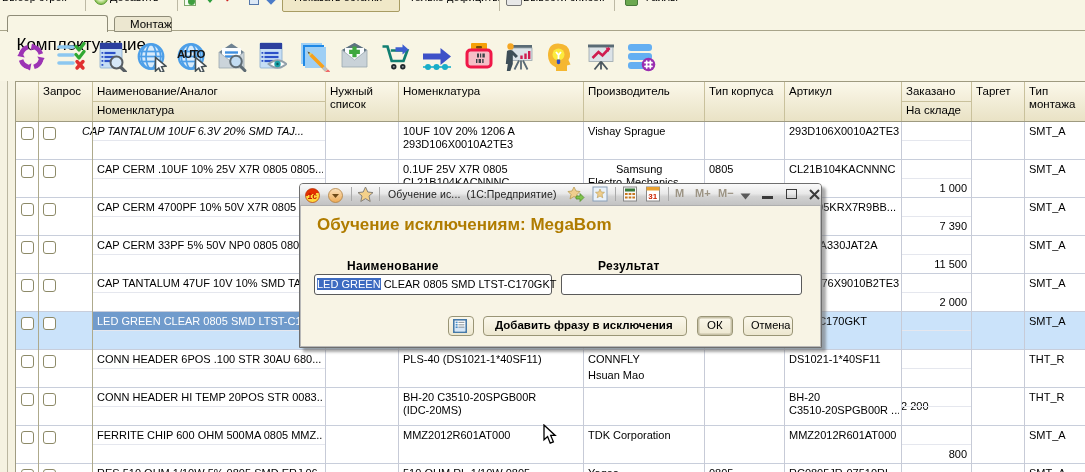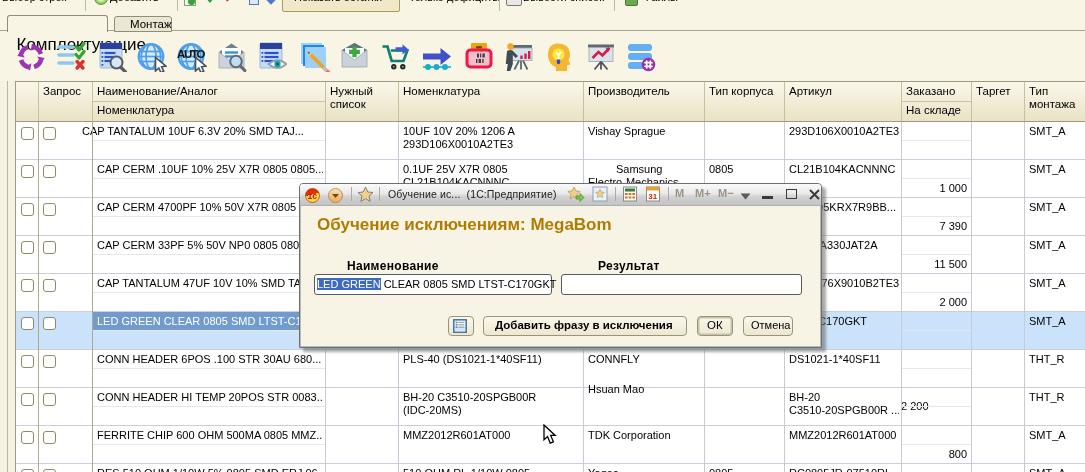--- a/index.html
+++ b/index.html
@@ -246,21 +246,21 @@
 <div class="t11" style="left:588px;top:85px;font-size:11.5px;">Производитель</div>
 <div class="t11" style="left:709px;top:85px;font-size:11.5px;">Тип корпуса</div>
 <div class="t11" style="left:789px;top:85px;font-size:11.5px;">Артикул</div>
 <div class="t11" style="left:906px;top:85px;font-size:11.5px;">Заказано</div>
 <div class="t11" style="left:906px;top:104px;font-size:11.5px;">На складе</div>
 <div class="t11" style="left:976px;top:85px;font-size:11.5px;">Таргет</div>
 <div class="t11" style="left:1029px;top:85px;font-size:11.5px;">Тип</div>
 <div class="t11" style="left:1029px;top:98px;font-size:11.5px;">монтажа</div>
 <div class="cb" style="left:21px;top:127px;"></div>
 <div class="cb" style="left:43px;top:127px;"></div>
-<div class="t11" style="left:82px;top:125px;width:226px;overflow:hidden;color:#000;">CAP TANTALUM 10UF 6.3V 20% SMD TAJ...</div>
+<div class="t11" style="left:82px;top:125px;width:226px;overflow:hidden;color:#000;font-style:italic;">CAP TANTALUM 10UF 6.3V 20% SMD TAJ...</div>
 <div class="t11" style="left:403px;top:125px;width:178px;overflow:hidden;">10UF 10V 20% 1206 A</div>
 <div class="t11" style="left:403px;top:138px;width:178px;overflow:hidden;">293D106X0010A2TE3</div>
 <div class="t11" style="left:588px;top:125px;width:114px;overflow:hidden;">Vishay Sprague</div>
 <div class="t11" style="left:789px;top:125px;width:110px;overflow:hidden;">293D106X0010A2TE3</div>
 <div class="t11" style="left:1029px;top:125px;">SMT_A</div>
 <div class="hline" style="left:16px;top:159px;width:1069px;"></div>
 <div class="mline" style="left:93px;top:140px;width:232px;"></div>
 <div class="mline" style="left:902px;top:140px;width:69px;"></div>
 <div class="cb" style="left:21px;top:165px;"></div>
 <div class="cb" style="left:43px;top:165px;"></div>
@@ -335,21 +335,21 @@
 <div class="t11" style="left:901px;top:372px;width:66px;margin-top:28px;">2 200</div>
 <div class="t11" style="left:1029px;top:353px;">THT_R</div>
 <div class="hline" style="left:16px;top:387px;width:1069px;"></div>
 <div class="mline" style="left:93px;top:368px;width:232px;"></div>
 <div class="mline" style="left:902px;top:368px;width:69px;"></div>
 <div class="cb" style="left:21px;top:393px;"></div>
 <div class="cb" style="left:43px;top:393px;"></div>
 <div class="t11" style="left:97px;top:391px;width:226px;overflow:hidden;color:#000;">CONN HEADER HI TEMP 20POS STR 0083...</div>
 <div class="t11" style="left:403px;top:391px;width:178px;overflow:hidden;">BH-20 C3510-20SPGB00R</div>
 <div class="t11" style="left:403px;top:404px;width:178px;overflow:hidden;">(IDC-20MS)</div>
-<div class="t11" style="left:588px;top:383px;width:114px;overflow:hidden;">Hsuan Mao</div>
+<div class="t11" style="left:588px;top:369px;width:114px;overflow:hidden;">Hsuan Mao</div>
 <div class="t11" style="left:789px;top:391px;width:110px;overflow:hidden;">BH-20</div>
 <div class="t11" style="left:789px;top:404px;width:110px;overflow:hidden;">C3510-20SPGB00R ...</div>
 <div class="t11" style="left:1029px;top:391px;">THT_R</div>
 <div class="hline" style="left:16px;top:425px;width:1069px;"></div>
 <div class="mline" style="left:93px;top:406px;width:232px;"></div>
 <div class="mline" style="left:902px;top:406px;width:69px;"></div>
 <div class="cb" style="left:21px;top:431px;"></div>
 <div class="cb" style="left:43px;top:431px;"></div>
 <div class="t11" style="left:97px;top:429px;width:226px;overflow:hidden;color:#000;">FERRITE CHIP 600 OHM 500MA 0805 MMZ...</div>
 <div class="t11" style="left:403px;top:429px;width:178px;overflow:hidden;">MMZ2012R601AT000</div>

